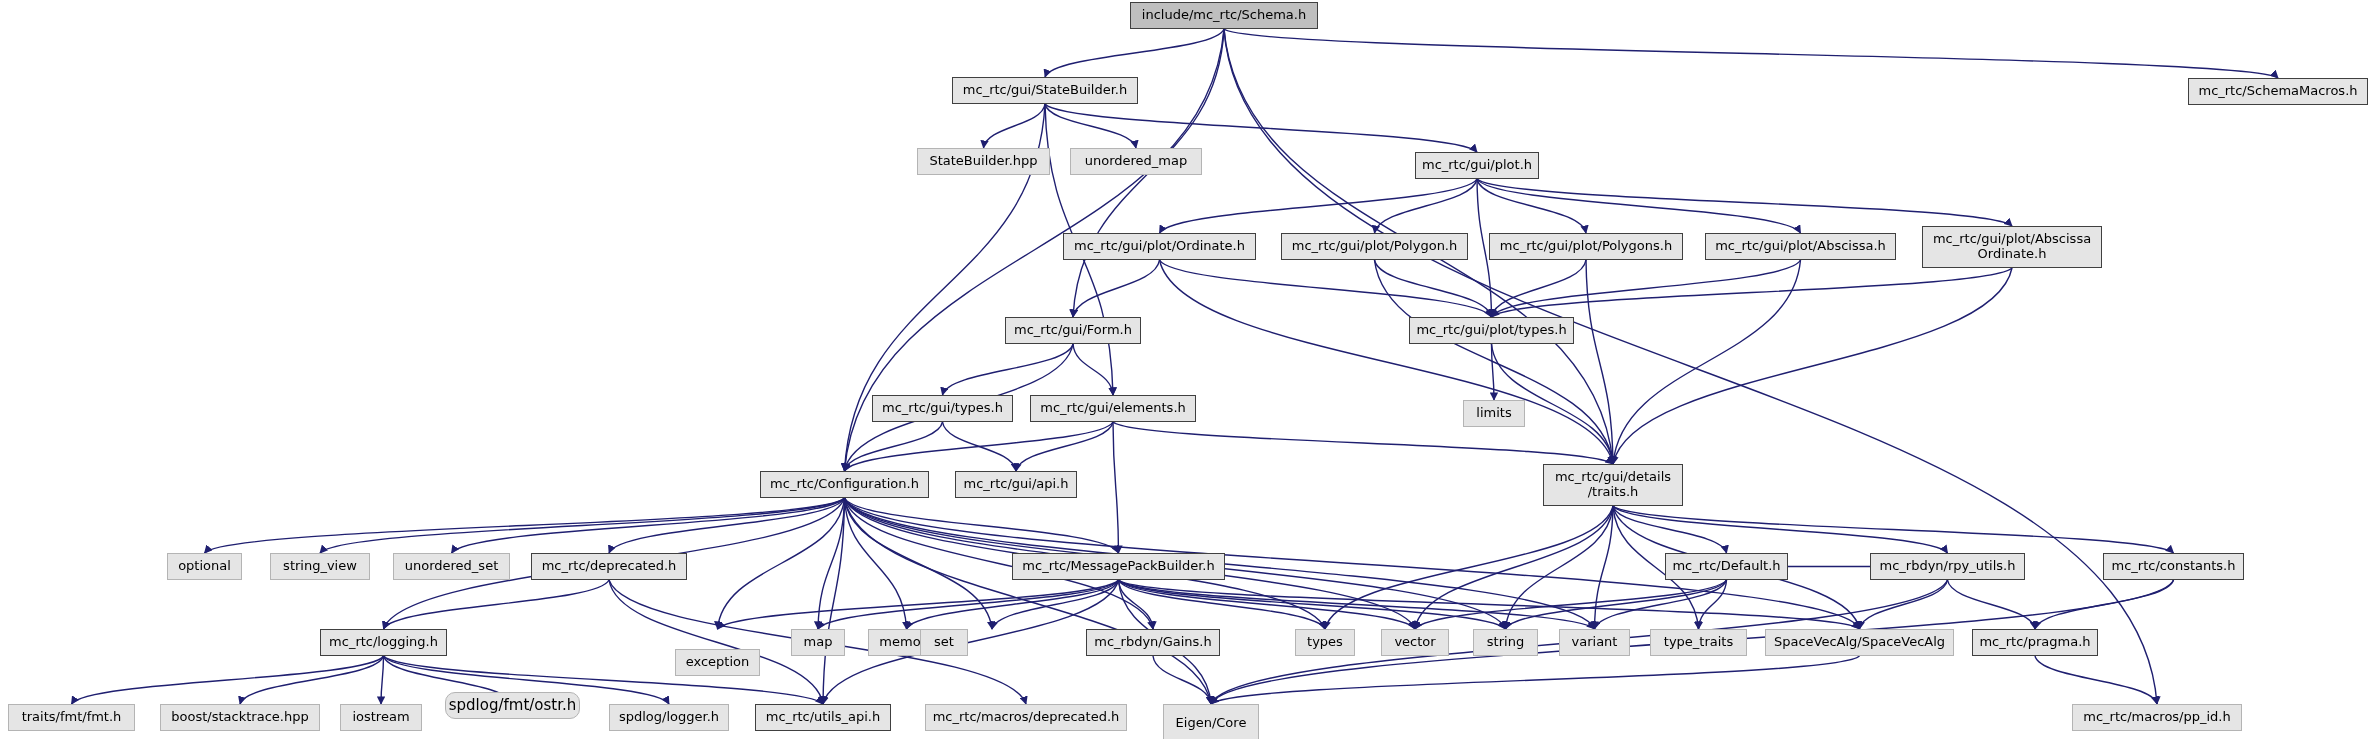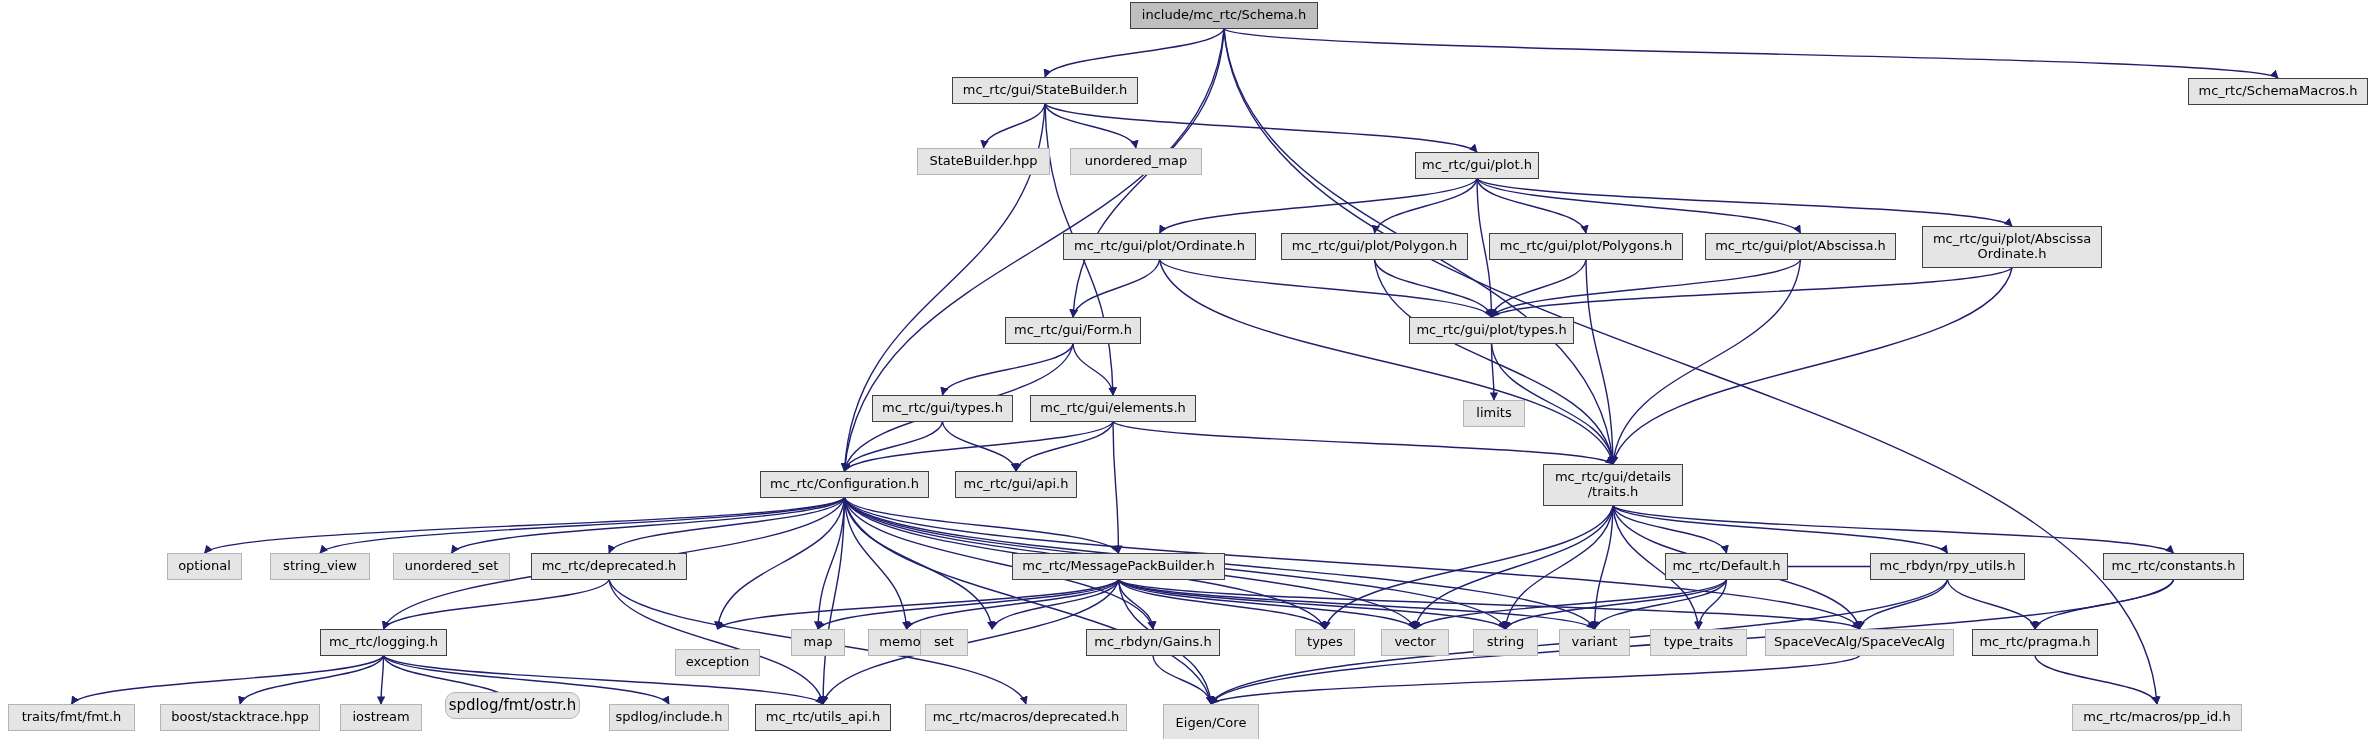--- a/index.html
+++ b/index.html
@@ -166,19 +166,19 @@
       <div class="node std" style="left: 1381px; top: 629px; width: 68px; height: 27px; font-size: 13px;">vector</div>
       <div class="node std" style="left: 1473px; top: 629px; width: 65px; height: 27px; font-size: 13px;">string</div>
       <div class="node std" style="left: 1559px; top: 629px; width: 71px; height: 27px; font-size: 13px;">variant</div>
       <div class="node std" style="left: 1650px; top: 629px; width: 97px; height: 27px; font-size: 13px;">type_traits</div>
       <div class="node std" style="left: 1765px; top: 629px; width: 189px; height: 27px; font-size: 13px;">SpaceVecAlg/SpaceVecAlg</div>
       <div class="node hdr" style="left: 1972px; top: 629px; width: 126px; height: 27px; font-size: 13px;">mc_rtc/pragma.h</div>
       <div class="node std" style="left: 8px; top: 704px; width: 127px; height: 27px; font-size: 13px;">traits/fmt/fmt.h</div>
       <div class="node std" style="left: 160px; top: 704px; width: 160px; height: 27px; font-size: 13px;">boost/stacktrace.hpp</div>
       <div class="node std" style="left: 340px; top: 704px; width: 82px; height: 27px; font-size: 13px;">iostream</div>
       <div class="node std" style="left: 445px; top: 692px; width: 135px; height: 27px; font-size: 15px; border-radius: 10px;">spdlog/fmt/ostr.h</div>
-      <div class="node std" style="left: 609px; top: 704px; width: 120px; height: 27px; font-size: 13px;">spdlog/include.h</div>
+      <div class="node std" style="left: 609px; top: 704px; width: 120px; height: 27px; font-size: 13px;">spdlog/logger.h</div>
       <div class="node hdr" style="left: 755px; top: 704px; width: 136px; height: 27px; font-size: 13px;">mc_rtc/utils_api.h</div>
       <div class="node std" style="left: 925px; top: 704px; width: 202px; height: 27px; font-size: 13px;">mc_rtc/macros/deprecated.h</div>
       <div class="node std" style="left: 1163px; top: 704px; width: 96px; height: 38px; font-size: 13px;">Eigen/Core</div>
       <div class="node std" style="left: 2072px; top: 704px; width: 170px; height: 27px; font-size: 13px;">mc_rtc/macros/pp_id.h</div>
     </div>
 </div>
 
 </body></html>

